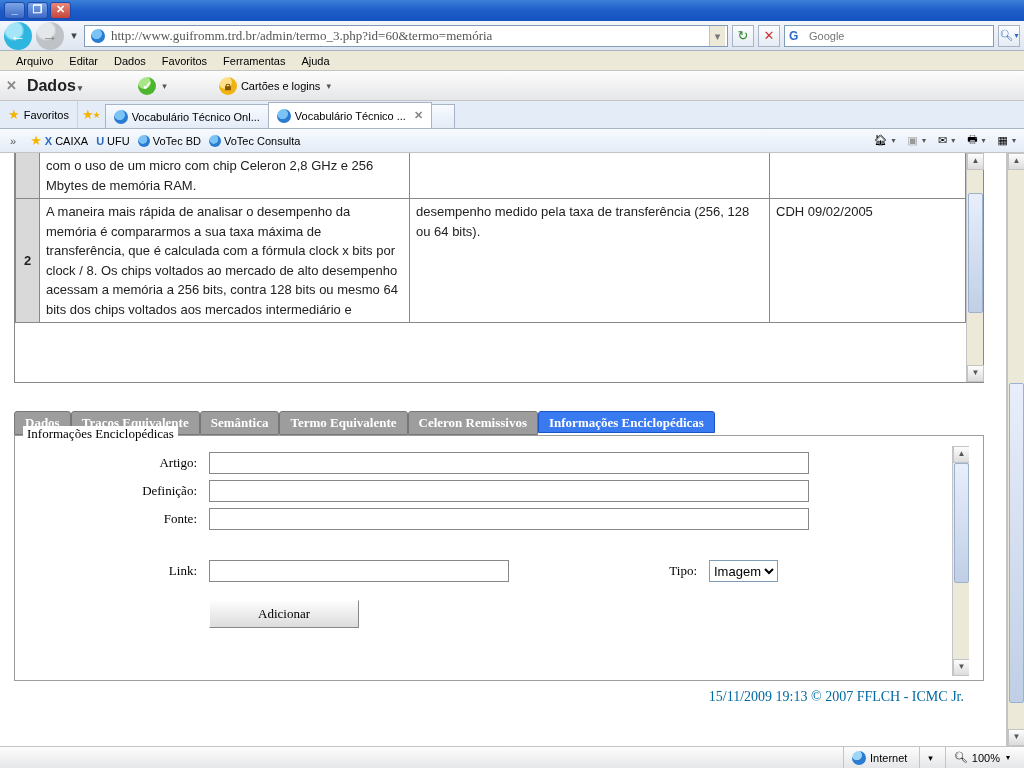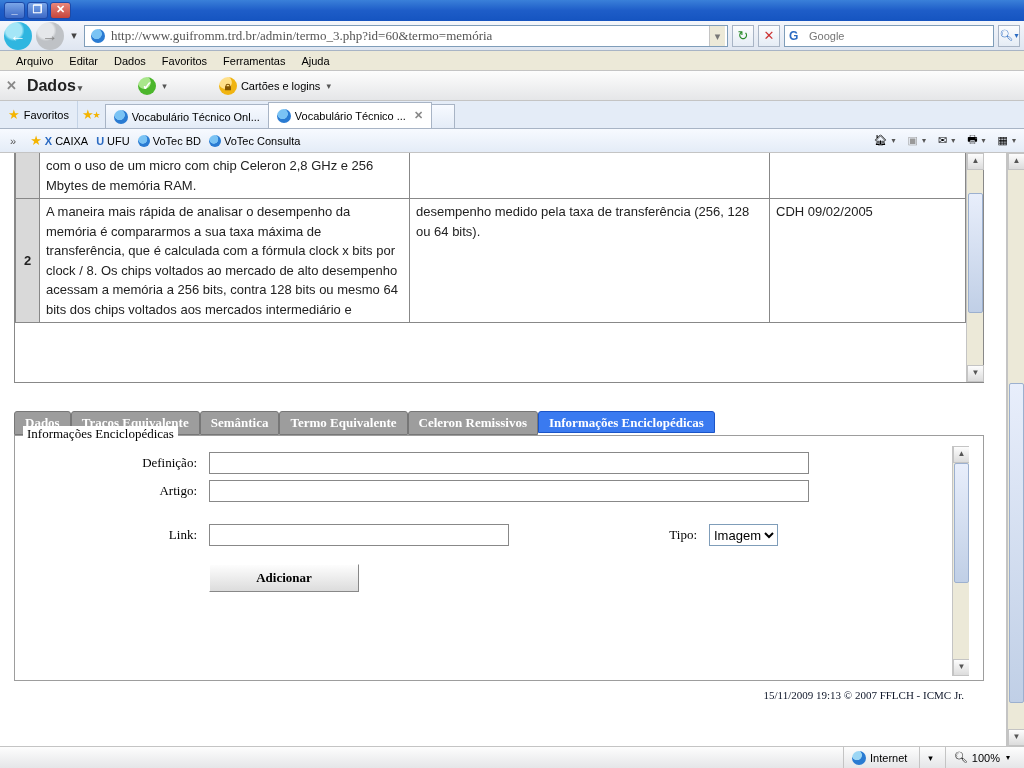--- a/index.html
+++ b/index.html
@@ -75,29 +75,29 @@
 
 .fs{border:1px solid #9d9d9d;margin-right:8px;padding:10px 14px 4px 14px;font-family:Verdana;font-size:13px;position:relative}
 .fslegend{position:absolute;left:8px;top:-10px;background:#fff;padding:0 4px;font-size:13px}
 .fs .scrollwrap2{position:relative;height:230px;overflow:hidden}
 .frow{display:flex;align-items:center;margin:6px 0}
 .frow label{width:180px;text-align:right;padding-right:12px}
 .frow input[type=text]{height:22px;border:1px solid #888;padding:0 4px;font-size:13px;background:#fff}
 .w600{width:600px}.w300{width:300px}
 .tipo{margin-left:140px}
 .sel{height:22px;border:1px solid #7f9db9;background:#fff;font-size:13px}
-.addbtn{width:150px;height:28px;background:linear-gradient(#fdfdfd,#dcdcdc);border:1px solid #888;border-top-color:#fff;border-left-color:#fff;font-family:Verdana;font-weight:bold;font-size:13px}
+.addbtn{width:150px;height:28px;background:linear-gradient(#fdfdfd,#dcdcdc);border:1px solid #888;border-top-color:#fff;border-left-color:#fff;font-family:Verdana;font-weight:normal;font-size:13px}
 .listhdr{display:flex;border:1px solid #888;font-weight:bold;font-size:13px;margin-top:12px}
 .listhdr div{padding:4px 6px;border-right:1px solid #888}
 .listhdr div:last-child{border-right:0}
 .insb2{position:absolute;right:0;top:0;bottom:0;width:17px;background:#ece9d8;border-left:1px solid #c4c4c4}
 .insb2 .u,.insb2 .d{position:absolute;width:17px;height:17px;background:linear-gradient(#fdfdfd,#dcdcdc);border:1px solid #c4c4c4;text-align:center;line-height:14px;font-size:8px;color:#555}
 .insb2 .u{top:0}.insb2 .d{bottom:0}
 .insb2 .t{position:absolute;width:15px;left:1px;top:17px;height:120px;background:linear-gradient(#e8eefb,#c0cfe6);border:1px solid #9cb0cf;border-radius:2px}
-.footer{text-align:right;color:#0f172a;font-size:11px;font-family:Verdana;padding:8px 28px 0 0}
+.footer{text-align:right;color:#0369a1;font-size:14px;font-family:Verdana;padding:8px 28px 0 0}
 
 .status{position:absolute;left:0;right:0;bottom:0;height:22px;background:linear-gradient(#fdfdfd,#e5e6e8);border-top:1px solid #c4c4c4;display:flex;align-items:center;justify-content:flex-end;gap:4px;padding:0 6px}
 .status .seg{border-left:1px solid #c4c4c4;height:100%;display:flex;align-items:center;padding:0 8px;gap:4px}
 .globe{width:14px;height:14px;border-radius:50%;background:radial-gradient(circle at 35% 30%,#9cd6f4 0 35%,#2a7bd2 40% 100%)}
 .google-g{display:inline-block;width:14px;height:14px;position:relative;font-family:Arial;font-weight:bold;font-size:12px;color:#2a6ac2}
 </style>
 </head>
 <body>
 
 <div class="titlebar">
@@ -248,28 +248,32 @@
       <div class="itab">Termo Equivalente</div>
       <div class="itab">Celeron Remissivos</div>
       <div class="itab sel">Informações Enciclopédicas</div>
     </div>
 
     <div class="fs">
       <div class="fslegend">Informações Enciclopédicas</div>
       <div class="scrollwrap2">
         <div style="padding-right:22px">
           <div class="frow">
+            <label>Artigo:</label>
+            <input type="text" class="w600" style="">
+          </div>
+          <div class="frow">
             <label>Definição:</label>
             <input type="text" class="w600" style="">
           </div>
           <div class="frow">
-            <label>Artigo:</label>
+            <label>Fonte:</label>
             <input type="text" class="w600" style="">
           </div>
-          <div class="frow" style="margin-top:22px">
+          <div class="frow" style="margin-top:30px">
             <label>Link:</label>
             <input type="text" class="w300" style="">
             <label class="tipo" style="width:60px;text-align:right">Tipo:</label>
             <select class="sel"><option>Imagem</option></select>
           </div>
           <div class="frow" style="margin-top:18px">
             <label></label>
             <button class="addbtn">Adicionar</button>
           </div>
         </div>

